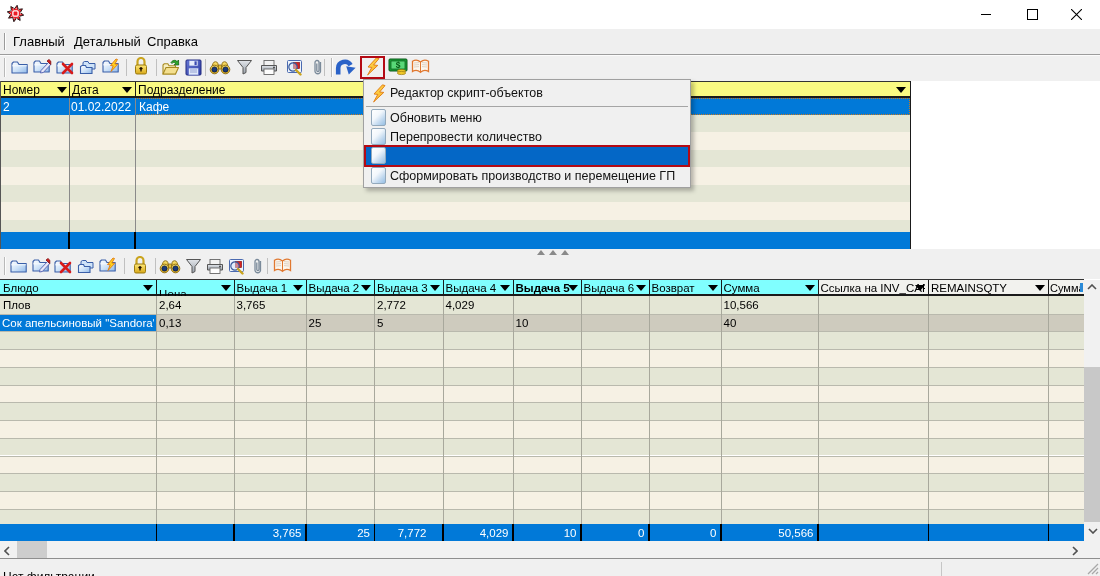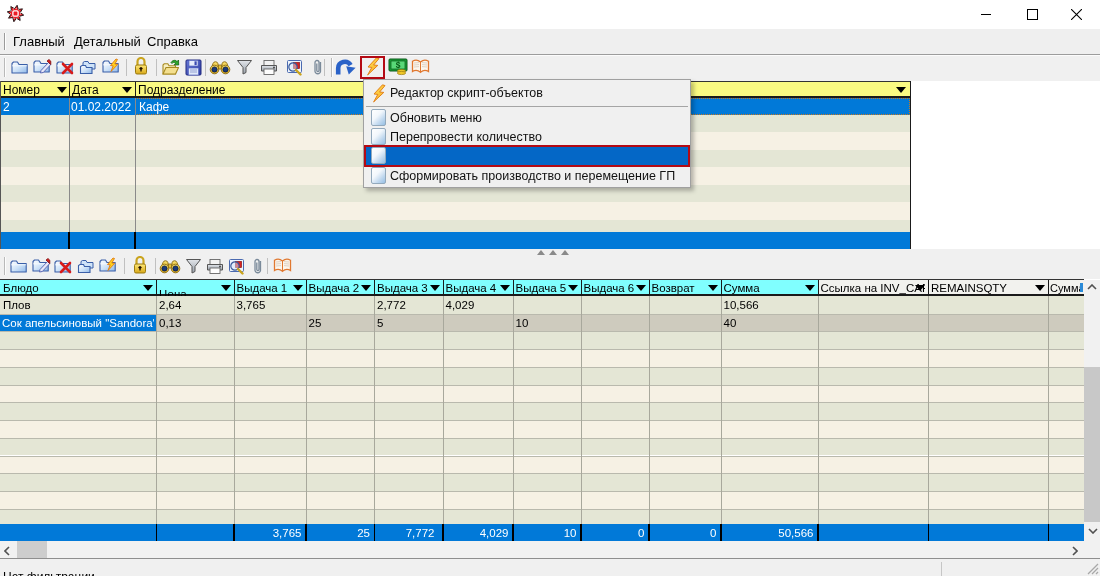--- a/index.html
+++ b/index.html
@@ -274,21 +274,21 @@
 <div class="abs" style="left:159px;top:8px;width:71.5px;height:12px;line-height:12px;overflow:hidden;white-space:nowrap;">Цена</div>
 <div class="tri-down abs" style="left:220.5px;top:4.5px;"></div>
 <div class="abs" style="left:236.5px;top:1.5px;width:66.0px;height:12px;line-height:12px;overflow:hidden;white-space:nowrap;">Выдача 1</div>
 <div class="tri-down abs" style="left:292.5px;top:4.5px;"></div>
 <div class="abs" style="left:308.5px;top:1.5px;width:62.5px;height:12px;line-height:12px;overflow:hidden;white-space:nowrap;">Выдача 2</div>
 <div class="tri-down abs" style="left:361px;top:4.5px;"></div>
 <div class="abs" style="left:377px;top:1.5px;width:62.5px;height:12px;line-height:12px;overflow:hidden;white-space:nowrap;">Выдача 3</div>
 <div class="tri-down abs" style="left:429.5px;top:4.5px;"></div>
 <div class="abs" style="left:445.5px;top:1.5px;width:64.0px;height:12px;line-height:12px;overflow:hidden;white-space:nowrap;">Выдача 4</div>
 <div class="tri-down abs" style="left:499.5px;top:4.5px;"></div>
-<div class="abs" style="left:515.5px;top:2px;width:62.0px;height:12px;line-height:12px;overflow:hidden;white-space:nowrap;">Выдача 5</div>
+<div class="abs" style="left:515.5px;top:2px;width:62.0px;height:12px;line-height:12px;overflow:hidden;white-space:nowrap;font-weight:bold;">Выдача 5</div>
 <div class="tri-down abs" style="left:567.5px;top:4.5px;"></div>
 <div class="abs" style="left:583.5px;top:1.5px;width:62.0px;height:12px;line-height:12px;overflow:hidden;white-space:nowrap;">Выдача 6</div>
 <div class="tri-down abs" style="left:635.5px;top:4.5px;"></div>
 <div class="abs" style="left:651.5px;top:1.5px;width:66.0px;height:12px;line-height:12px;overflow:hidden;white-space:nowrap;">Возврат</div>
 <div class="tri-down abs" style="left:707.5px;top:4.5px;"></div>
 <div class="abs" style="left:723.5px;top:1.5px;width:91.0px;height:12px;line-height:12px;overflow:hidden;white-space:nowrap;">Сумма</div>
 <div class="tri-down abs" style="left:804.5px;top:4.5px;"></div>
 <div class="abs" style="left:820.5px;top:1.5px;width:104.5px;height:12px;line-height:12px;overflow:hidden;white-space:nowrap;">Ссылка на INV_CAF</div>
 <div class="tri-down abs" style="left:915px;top:4.5px;"></div>
 <div class="abs" style="left:931px;top:1.5px;width:114px;height:12px;line-height:12px;overflow:hidden;white-space:nowrap;">REMAINSQTY</div>
@@ -366,21 +366,21 @@
 <div class="vline" style="left:442.0px;top:244px;width:1.5px;height:17px;background:#000;"></div>
 <div class="vline" style="left:512.0px;top:244px;width:1.5px;height:17px;background:#000;"></div>
 <div class="vline" style="left:580.0px;top:244px;width:1.5px;height:17px;background:#000;"></div>
 <div class="vline" style="left:648.0px;top:244px;width:1.5px;height:17px;background:#000;"></div>
 <div class="vline" style="left:720.0px;top:244px;width:1.5px;height:17px;background:#000;"></div>
 <div class="vline" style="left:817.0px;top:244px;width:1.5px;height:17px;background:#000;"></div>
 <div class="vline" style="left:927.5px;top:244px;width:1.5px;height:17px;background:#000;"></div>
 <div class="vline" style="left:1047.5px;top:244px;width:1.5px;height:17px;background:#000;"></div>
 <div class="abs" style="left:233.5px;top:246.5px;width:68.0px;text-align:right;color:#fff;">3,765</div>
 <div class="abs" style="left:305.5px;top:246.5px;width:64.5px;text-align:right;color:#fff;">25</div>
-<div class="abs" style="left:370px;top:246.5px;width:64.5px;text-align:right;color:#fff;">7,772</div>
+<div class="abs" style="left:362px;top:246.5px;width:64.5px;text-align:right;color:#fff;">7,772</div>
 <div class="abs" style="left:442.5px;top:246.5px;width:66.0px;text-align:right;color:#fff;">4,029</div>
 <div class="abs" style="left:512.5px;top:246.5px;width:64.0px;text-align:right;color:#fff;">10</div>
 <div class="abs" style="left:580.5px;top:246.5px;width:64.0px;text-align:right;color:#fff;">0</div>
 <div class="abs" style="left:648.5px;top:246.5px;width:68.0px;text-align:right;color:#fff;">0</div>
 <div class="abs" style="left:720.5px;top:246.5px;width:93.0px;text-align:right;color:#fff;">50,566</div>
 </div>
 
 <div class="abs" style="left:1084px;top:280px;width:16px;height:261px;background:#f1f1f1;">
 <svg class="abs" style="left:3px;top:4px" width="10" height="6" viewBox="0 0 10 6">
         <path d="M1,5 L5,1 L9,5" fill="none" stroke="#515151" stroke-width="1.6"></path>

